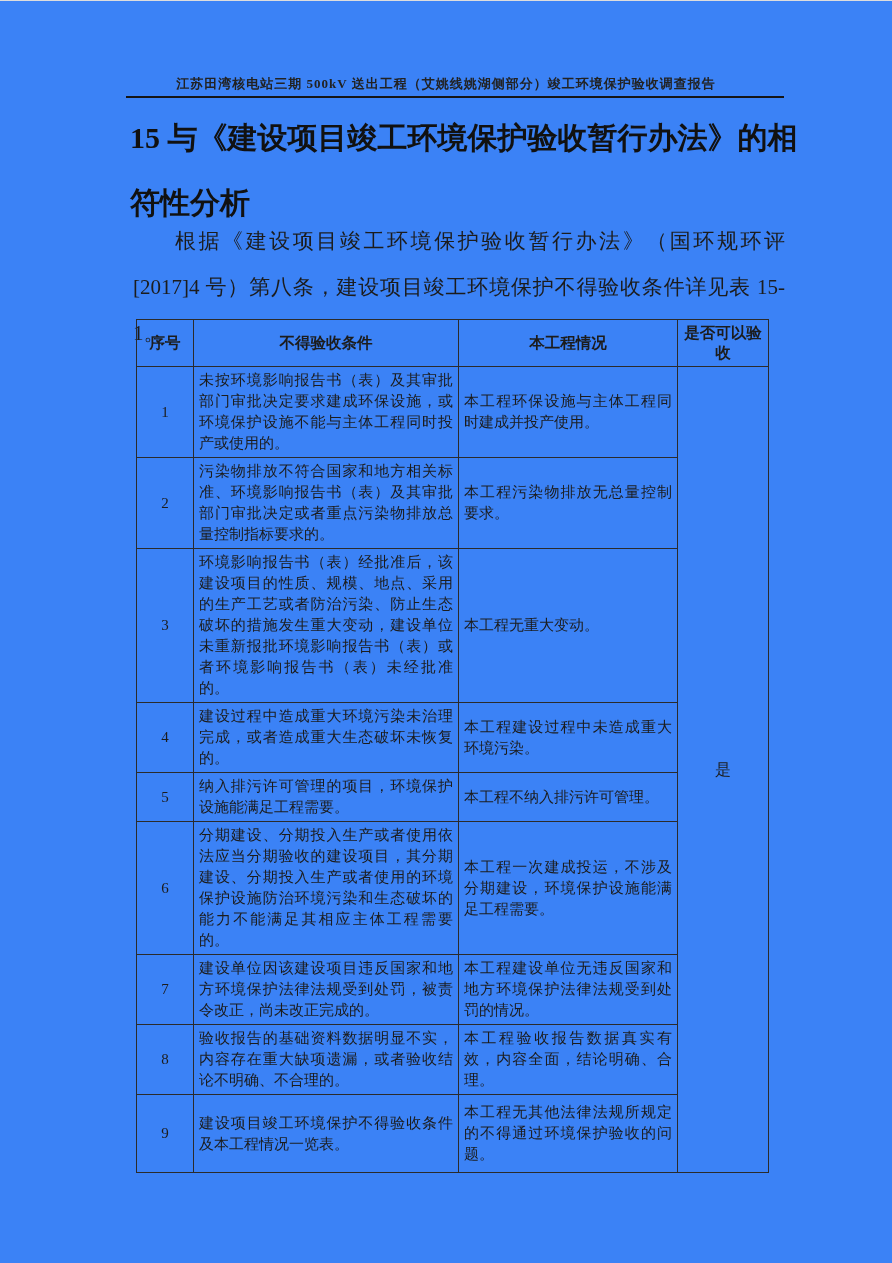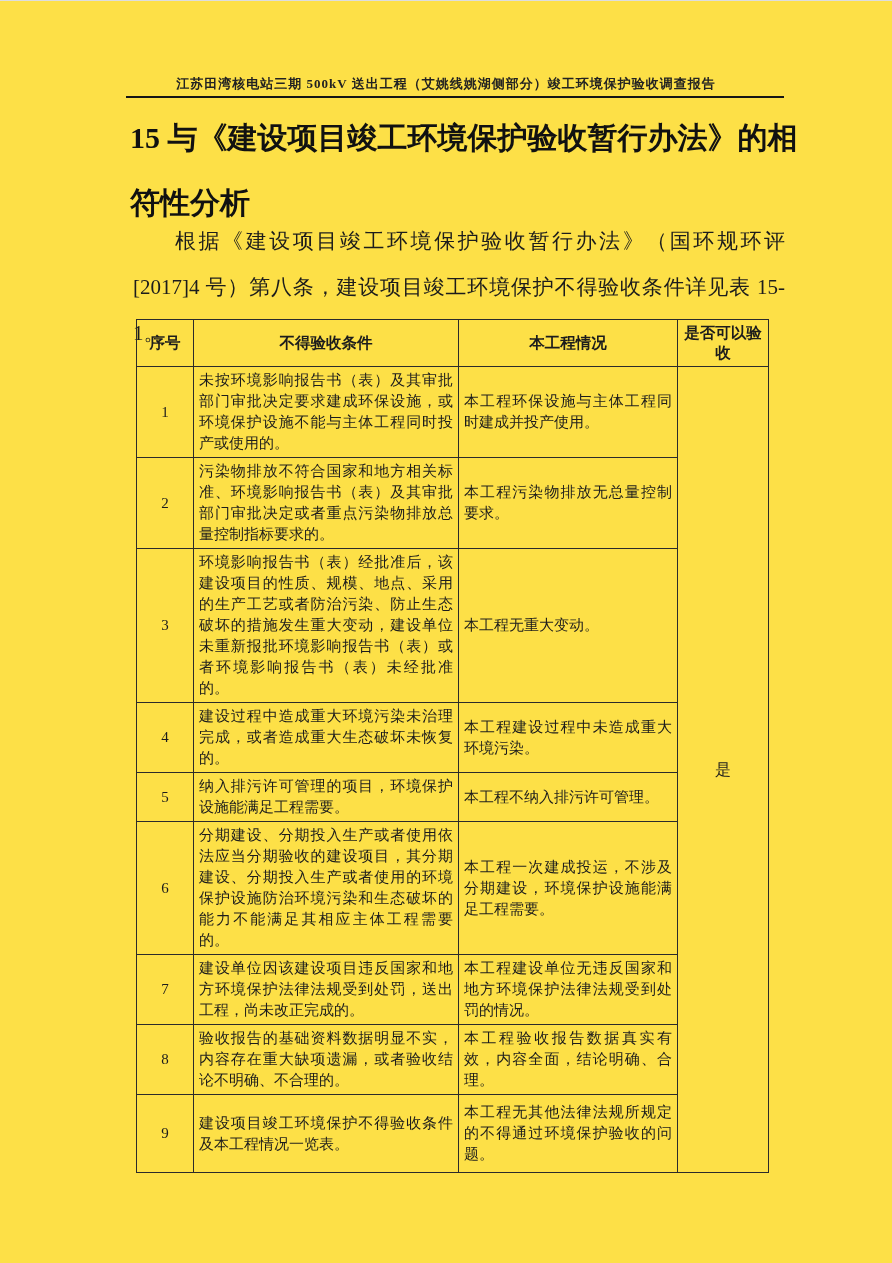--- a/index.html
+++ b/index.html
@@ -1,20 +1,20 @@
 <!DOCTYPE html>
 <html><head>
 <meta charset="utf-8">
 <style>
   html,body { margin:0; padding:0; background:#e9e9e9; }
   .page {
     position:relative;
     width:892px; height:1263px;
     margin:0 auto;
-    background:#fde047;
+    background:#3b82f6;
     font-family:"Liberation Serif","DejaVu Serif",serif;
     color:#1c1c1c;
     box-sizing:border-box;
     border-top:1px solid #ddd;
     overflow:hidden;
   }
   .running-head {
     position:absolute; top:74px; left:0; right:0;
     text-align:center;
     font-size:13px; font-weight:bold;
@@ -145,21 +145,21 @@
         <td class="cond-cell">纳入排污许可管理的项目，环境保护设施能满足工程需要。</td>
         <td class="sit-cell">本工程不纳入排污许可管理。</td>
       </tr>
       <tr>
         <td class="no-cell">6</td>
         <td class="cond-cell">分期建设、分期投入生产或者使用依法应当分期验收的建设项目，其分期建设、分期投入生产或者使用的环境保护设施防治环境污染和生态破坏的能力不能满足其相应主体工程需要的。</td>
         <td class="sit-cell">本工程一次建成投运，不涉及分期建设，环境保护设施能满足工程需要。</td>
       </tr>
       <tr>
         <td class="no-cell">7</td>
-        <td class="cond-cell">建设单位因该建设项目违反国家和地方环境保护法律法规受到处罚，送出工程，尚未改正完成的。</td>
+        <td class="cond-cell">建设单位因该建设项目违反国家和地方环境保护法律法规受到处罚，被责令改正，尚未改正完成的。</td>
         <td class="sit-cell">本工程建设单位无违反国家和地方环境保护法律法规受到处罚的情况。</td>
       </tr>
       <tr>
         <td class="no-cell">8</td>
         <td class="cond-cell">验收报告的基础资料数据明显不实，内容存在重大缺项遗漏，或者验收结论不明确、不合理的。</td>
         <td class="sit-cell">本工程验收报告数据真实有效，内容全面，结论明确、合理。</td>
       </tr>
       <tr>
         <td class="no-cell">9</td>
         <td class="cond-cell">建设项目竣工环境保护不得验收条件及本工程情况一览表。</td>

